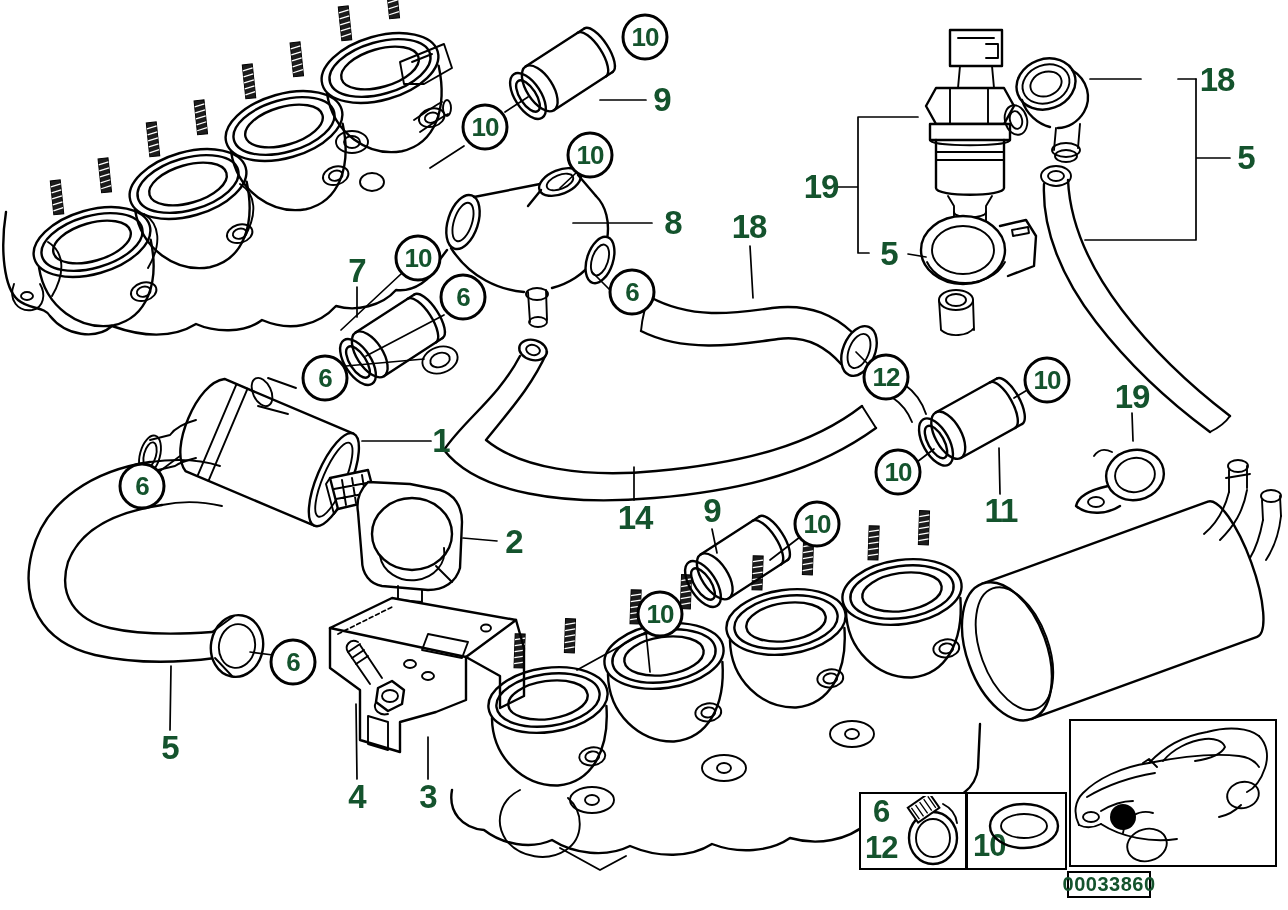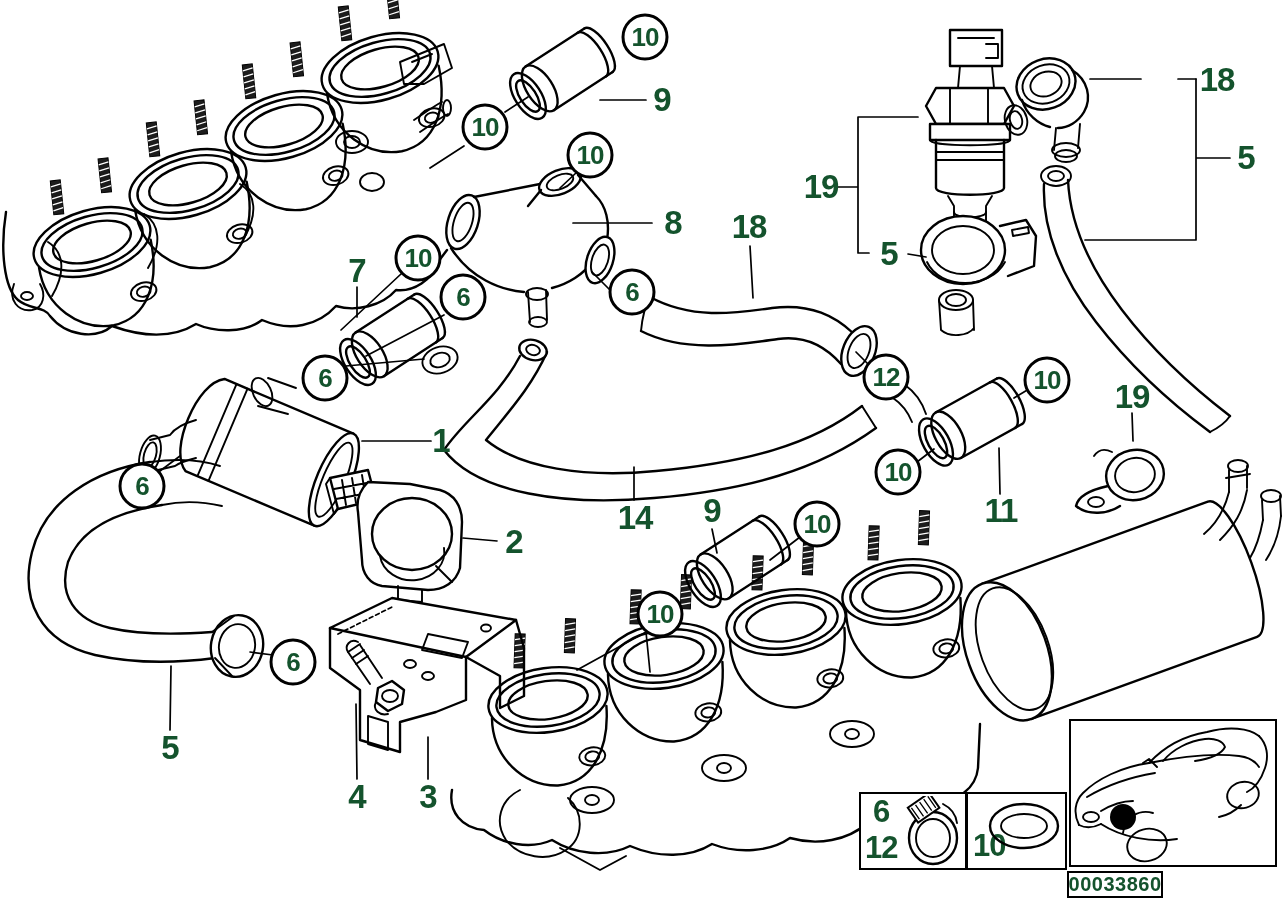--- a/index.html
+++ b/index.html
@@ -362,17 +362,17 @@
       <path class="ln2" d="M30,90 C40,84 52,80 62,80"></path>
       <path class="ln2" d="M30,103 C50,116 80,122 106,118"></path>
       <path class="ln2" d="M52,112 C54,96 68,88 82,92"></path>
       <ellipse class="ln2" cx="76" cy="124" rx="20" ry="16" transform="rotate(-15 76 124)"></ellipse>
       <ellipse class="ln2" cx="172" cy="74" rx="16" ry="13" transform="rotate(-15 172 74)"></ellipse>
       <path class="ln2" d="M148,96 C158,94 166,88 170,84 M86,46 L78,38 L72,42"></path>
       <circle cx="52" cy="96" r="13" fill="#000"></circle>
     </svg>
   </div>
 
-  <div class="box stamp" style="left:1067px;top:871px;width:96px;height:27px;border-width:2px">
+  <div class="box stamp" style="left:1067px;top:871px;width:84px;height:27px;border-width:2px">
     <span>00033860</span>
   </div>
 
 </div>
 
 </body></html>

